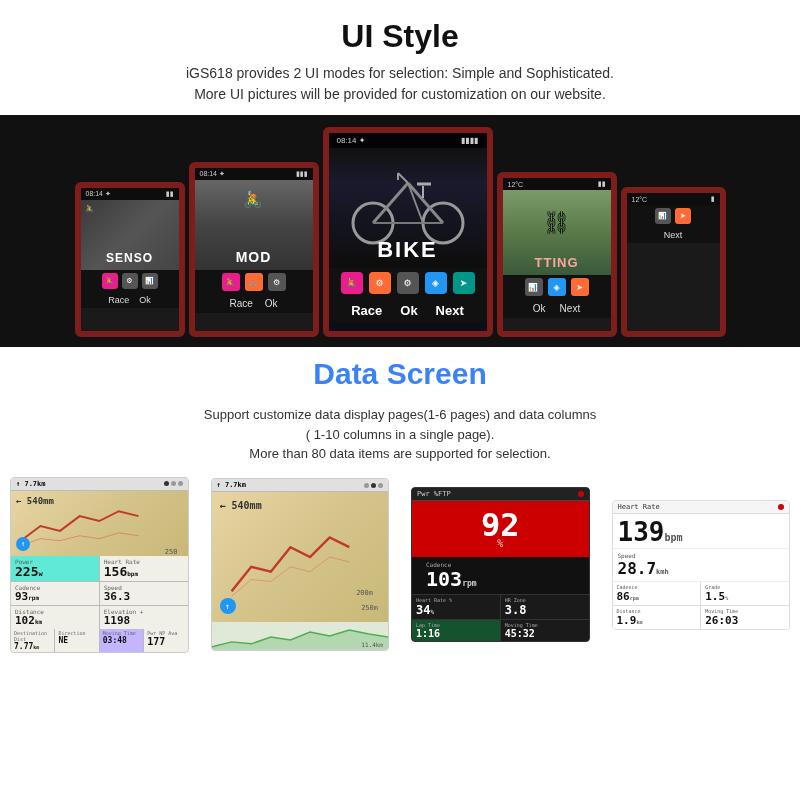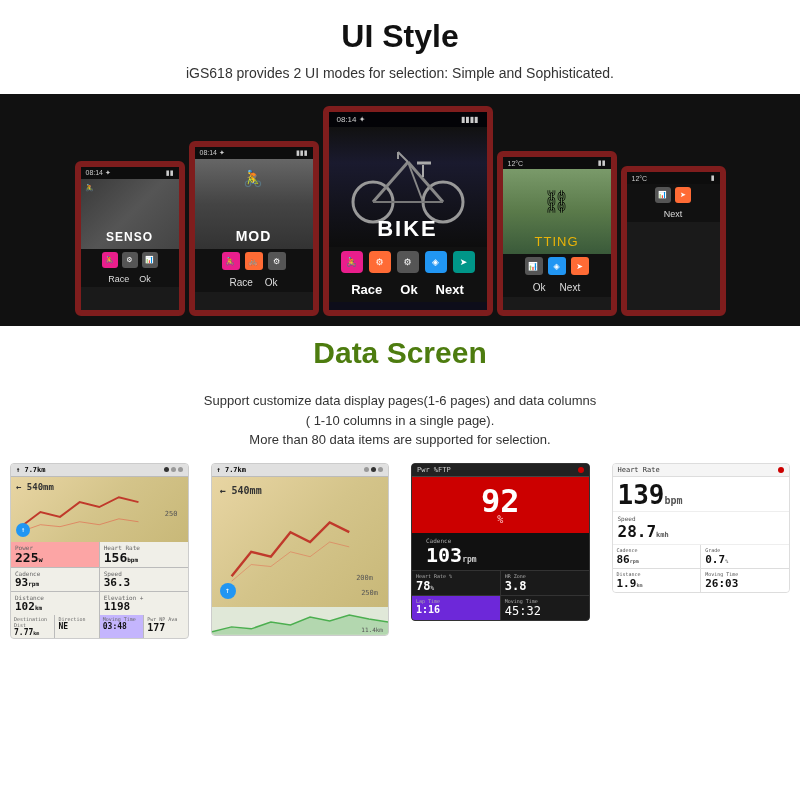--- a/index.html
+++ b/index.html
@@ -120,37 +120,37 @@
     .data-screen-section {
       width: 100%;
       text-align: center;
       padding: 10px 20px 5px;
       background: #fff;
     }
 
     .data-screen-title {
       font-size: 30px;
       font-weight: bold;
-      color: #4d7c0f;
-      margin-bottom: 21px;
+      color: #3b82f6;
+      margin-bottom: 14px;
     }
 
     .data-screen-desc {
       font-size: 13px;
       color: #333;
       line-height: 1.5;
     }
 
     
     .data-screens-row {
       display: flex;
       gap: 22px;
       width: 100%;
       padding: 8px 10px 0;
-      align-items: flex-start;
+      align-items: center;
     }
 
     .data-preview {
       flex: 1;
       border: 1px solid #ccc;
       border-radius: 4px;
       overflow: hidden;
       background: #f5f5f0;
       font-family: monospace;
     }
@@ -190,20 +190,21 @@
     }
   </style>
 </head>
 <body>
 
 <div class="page-wrapper">
 
   <div class="ui-style-section">
     <h1 class="ui-style-title">UI Style</h1>
     <p class="ui-style-desc">iGS618 provides 2 UI modes for selection: Simple and Sophisticated.</p>
+    <p class="ui-style-desc">More UI pictures will be provided for customization on our website.</p>
   </div>
 
   <div class="carousel-container">
     <div class="screens-row">
 
       <div class="phone-screen small" style="background:#1a1a1a;">
         <div class="screen-top-bar">
           <span style="font-size:7px;color:#ccc;">08:14 ✦</span>
           <span style="font-size:7px;color:#ccc;">▮▮</span>
         </div>
@@ -288,21 +289,21 @@
       <div class="phone-screen medium-right" style="background:#1a1a1a;">
         <div class="screen-top-bar">
           <span style="font-size:7px;color:#ccc;">12°C</span>
           <span style="font-size:7px;color:#ccc;">▮▮</span>
         </div>
         <div style="width:100%;height:85px;position:relative;overflow:hidden;">
           <div style="width:100%;height:100%;background:linear-gradient(180deg,#7a9a6a 0%,#5a7a4a 50%,#3a5a3a 100%);">
 
             <div style="position:absolute;top:20px;left:50%;transform:translateX(-50%);font-size:22px;filter:grayscale(50%);">⛓</div>
           </div>
-          <div style="position:absolute;bottom:5px;left:0;right:0;text-align:center;font-size:13px;font-weight:normal;color:#eab308;letter-spacing:1px;">TTING</div>
+          <div style="position:absolute;bottom:5px;left:0;right:0;text-align:center;font-size:13px;font-weight:bold;color:#fca5a5;letter-spacing:1px;">TTING</div>
         </div>
         <div style="display:flex;justify-content:center;gap:5px;padding:3px;background:#111;">
           <div class="menu-icon" style="width:18px;height:18px;font-size:8px;background:#555;border-radius:3px;">📊</div>
           <div class="menu-icon" style="width:18px;height:18px;font-size:8px;background:#2196f3;border-radius:3px;">◈</div>
           <div class="menu-icon" style="width:18px;height:18px;font-size:8px;background:#ff6b35;border-radius:3px;">➤</div>
         </div>
         <div style="display:flex;justify-content:center;gap:14px;padding:4px;font-size:10px;color:#ddd;background:#111;">
           <span>Ok</span>
           <span>Next</span>
         </div>
@@ -345,25 +346,25 @@
       </div>
 
       <div style="width:100%;height:65px;background:linear-gradient(135deg,#e8d5a3 0%,#d4c48a 50%,#c8b878 100%);position:relative;overflow:hidden;">
 
         <svg width="100%" height="65" viewBox="0 0 180 65" style="position:absolute;top:0;left:0;">
           <polyline points="10,50 30,35 50,40 70,25 90,30 110,20 130,25" stroke="#c0392b" stroke-width="2" fill="none"></polyline>
           <polyline points="10,55 30,48 50,50 70,45 90,48 110,42 130,45" stroke="#e74c3c" stroke-width="1" fill="none" opacity="0.5"></polyline>
         </svg>
         <div style="position:absolute;top:5px;left:5px;font-size:9px;font-weight:bold;color:#333;">← <span>540m</span>m</div>
         <div style="position:absolute;bottom:5px;left:5px;width:14px;height:14px;background:#2196f3;border-radius:50%;display:flex;align-items:center;justify-content:center;font-size:7px;color:white;">↑</div>
-        <div style="position:absolute;bottom:24px;right:10px;font-size:7px;color:#555;">250</div>
+        <div style="position:absolute;bottom:0;right:10px;font-size:7px;color:#555;">250</div>
       </div>
 
       <div style="display:grid;grid-template-columns:1fr 1fr;gap:1px;background:#bbb;">
-        <div style="background:#fca5a5;padding:2px 4px;">
+        <div style="background:#5eead4;padding:2px 4px;">
           <div style="font-size:6px;color:#666;">Power</div>
           <div style="font-size:13px;font-weight:bold;color:#111;line-height:1.1;"><span>225</span><span style="font-size:7px;">w</span></div>
         </div>
         <div style="background:#f0efe8;padding:2px 4px;">
           <div style="font-size:6px;color:#666;">Heart Rate</div>
           <div style="font-size:13px;font-weight:bold;color:#111;line-height:1.1;"><span>156</span><span style="font-size:6px;">bpm</span></div>
         </div>
         <div style="background:#f0efe8;padding:2px 4px;">
           <div style="font-size:6px;color:#666;">Cadence</div>
           <div style="font-size:11px;font-weight:bold;color:#111;line-height:1.1;"><span>93</span><span style="font-size:6px;">rpm</span></div>
@@ -444,33 +445,33 @@
       </div>
 
       <div style="background:#111;padding:4px 14px;border-bottom:1px solid #333;">
         <div style="font-size:6px;color:#aaa;">Cadence</div>
         <div style="font-size:20px;font-weight:bold;color:#fff;line-height:1.1;"><span>103</span><span style="font-size:8px;color:#ccc;">rpm</span></div>
       </div>
 
       <div style="display:grid;grid-template-columns:1fr 1fr;gap:1px;background:#333;">
         <div style="background:#1a1a1a;padding:2px 4px;">
           <div style="font-size:5px;color:#aaa;">Heart Rate %</div>
-          <div style="font-size:12px;font-weight:bold;color:#fff;"><span>78</span><span style="font-size:6px;color:#ccc;">%</span></div>
+          <div style="font-size:12px;font-weight:bold;color:#fff;"><span>34</span><span style="font-size:6px;color:#ccc;">%</span></div>
         </div>
         <div style="background:#1a1a1a;padding:2px 4px;">
           <div style="font-size:5px;color:#aaa;">HR Zone</div>
           <div style="font-size:12px;font-weight:bold;color:#fff;">3.8</div>
         </div>
-        <div style="background:#6d28d9;padding:2px 4px;">
+        <div style="background:#14532d;padding:2px 4px;">
           <div style="font-size:5px;color:#aaa;">Lap Time</div>
           <div style="font-size:10px;font-weight:bold;color:#fff;">1:16</div>
         </div>
         <div style="background:#1a1a1a;padding:2px 4px;">
           <div style="font-size:5px;color:#aaa;">Moving Time</div>
-          <div style="font-size:12px;font-weight:normal;color:#fff;">45:32</div>
+          <div style="font-size:10px;font-weight:bold;color:#fff;">45:32</div>
         </div>
       </div>
     </div>
 
     <div class="data-preview" style="background:#fff;border-color:#ddd;">
       <div style="background:#f5f5f5;padding:2px 5px;border-bottom:1px solid #ddd;display:flex;justify-content:space-between;">
         <span style="font-size:7px;color:#333;">Heart Rate</span>
         <span style="width:6px;height:6px;background:#cc0000;border-radius:50%;display:inline-block;margin-top:1px;"></span>
       </div>
 
@@ -483,21 +484,21 @@
         <div style="font-size:16px;font-weight:bold;color:#111;"><span>28.7</span><span style="font-size:7px;color:#555;">kmh</span></div>
       </div>
 
       <div style="display:grid;grid-template-columns:1fr 1fr;gap:1px;background:#ddd;">
         <div style="background:#fff;padding:2px 4px;">
           <div style="font-size:5px;color:#555;">Cadence</div>
           <div style="font-size:11px;font-weight:bold;color:#111;"><span>86</span><span style="font-size:5px;color:#555;">rpm</span></div>
         </div>
         <div style="background:#fff;padding:2px 4px;">
           <div style="font-size:5px;color:#555;">Grade</div>
-          <div style="font-size:11px;font-weight:bold;color:#111;"><span>0.7</span><span style="font-size:5px;color:#555;">%</span></div>
+          <div style="font-size:11px;font-weight:bold;color:#111;"><span>1.5</span><span style="font-size:5px;color:#555;">%</span></div>
         </div>
         <div style="background:#fff;padding:2px 4px;">
           <div style="font-size:5px;color:#555;">Distance</div>
           <div style="font-size:11px;font-weight:bold;color:#111;"><span>1.9</span><span style="font-size:5px;color:#555;">km</span></div>
         </div>
         <div style="background:#fff;padding:2px 4px;">
           <div style="font-size:5px;color:#555;">Moving Time</div>
           <div style="font-size:11px;font-weight:bold;color:#111;">26:03</div>
         </div>
       </div>

